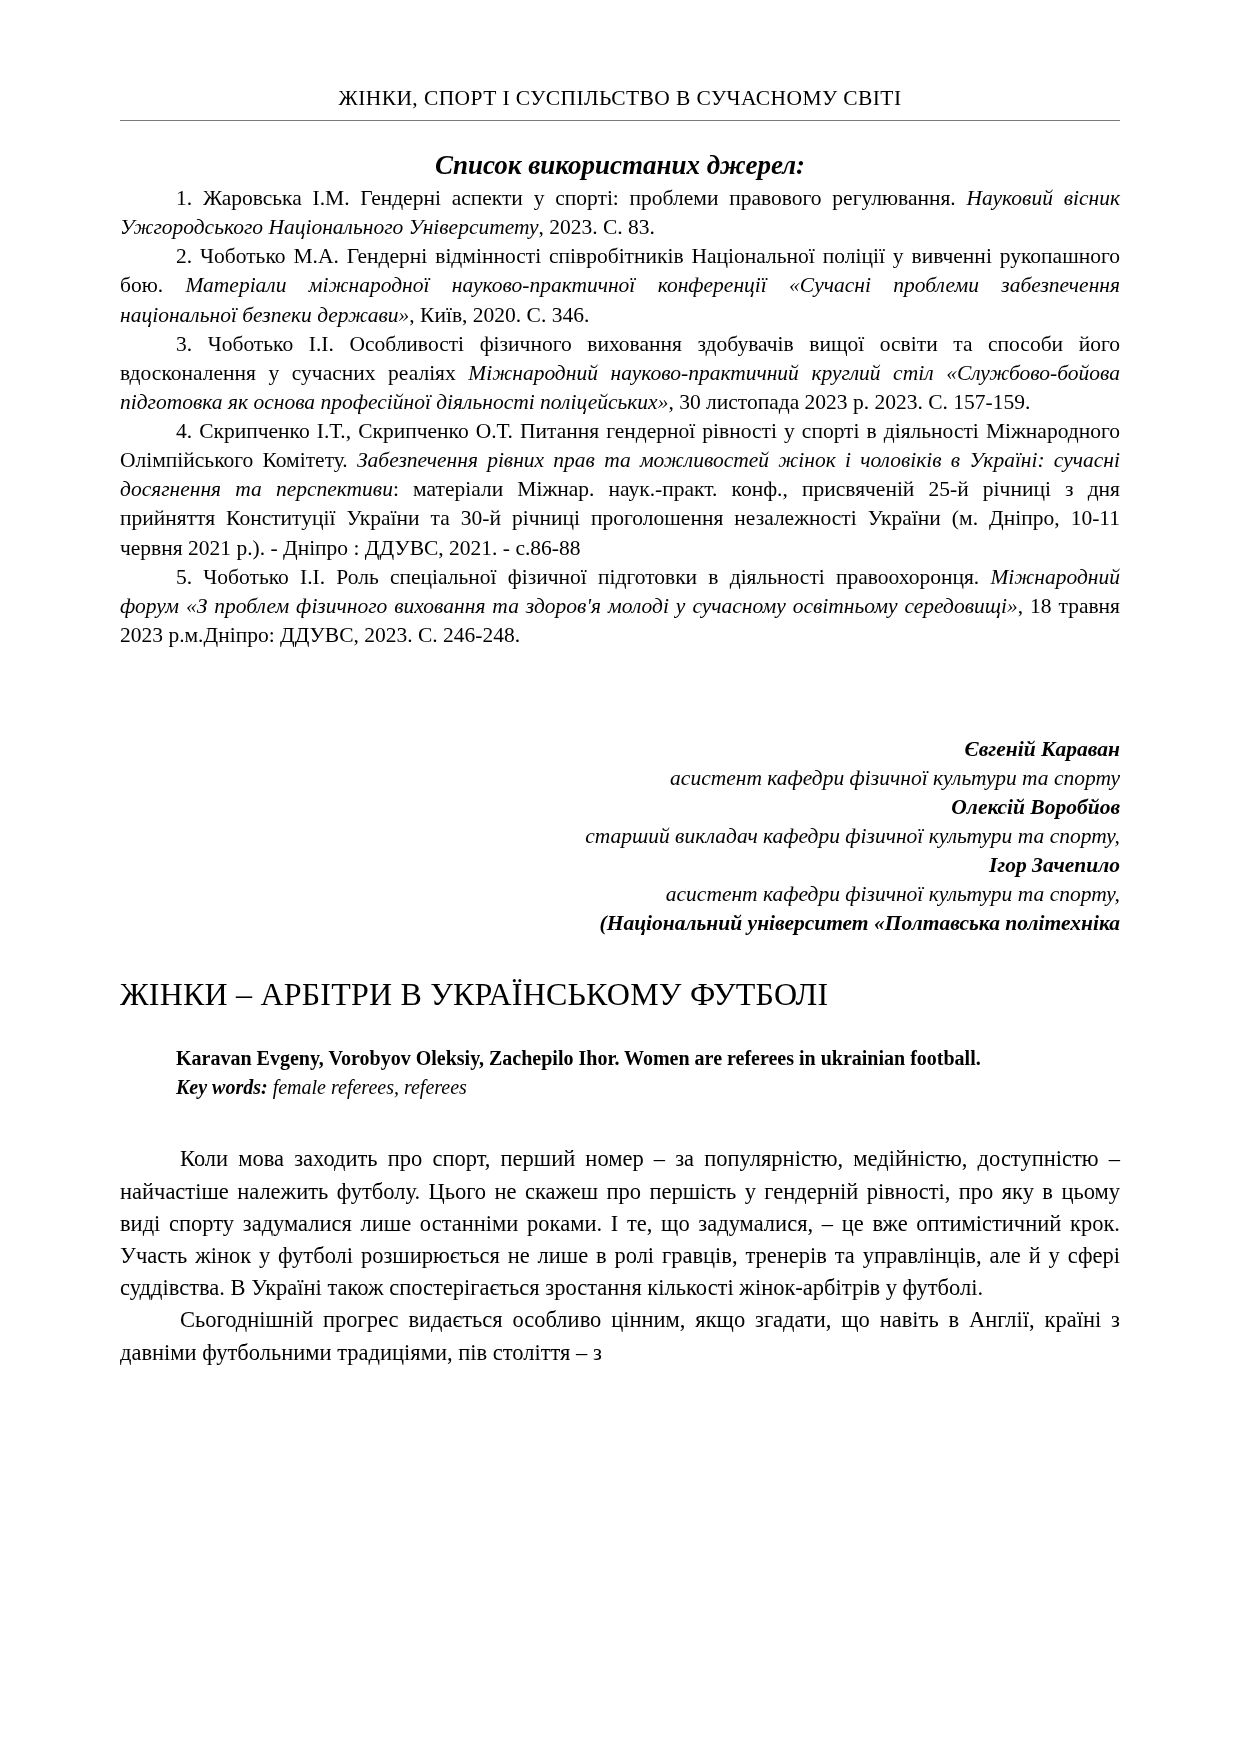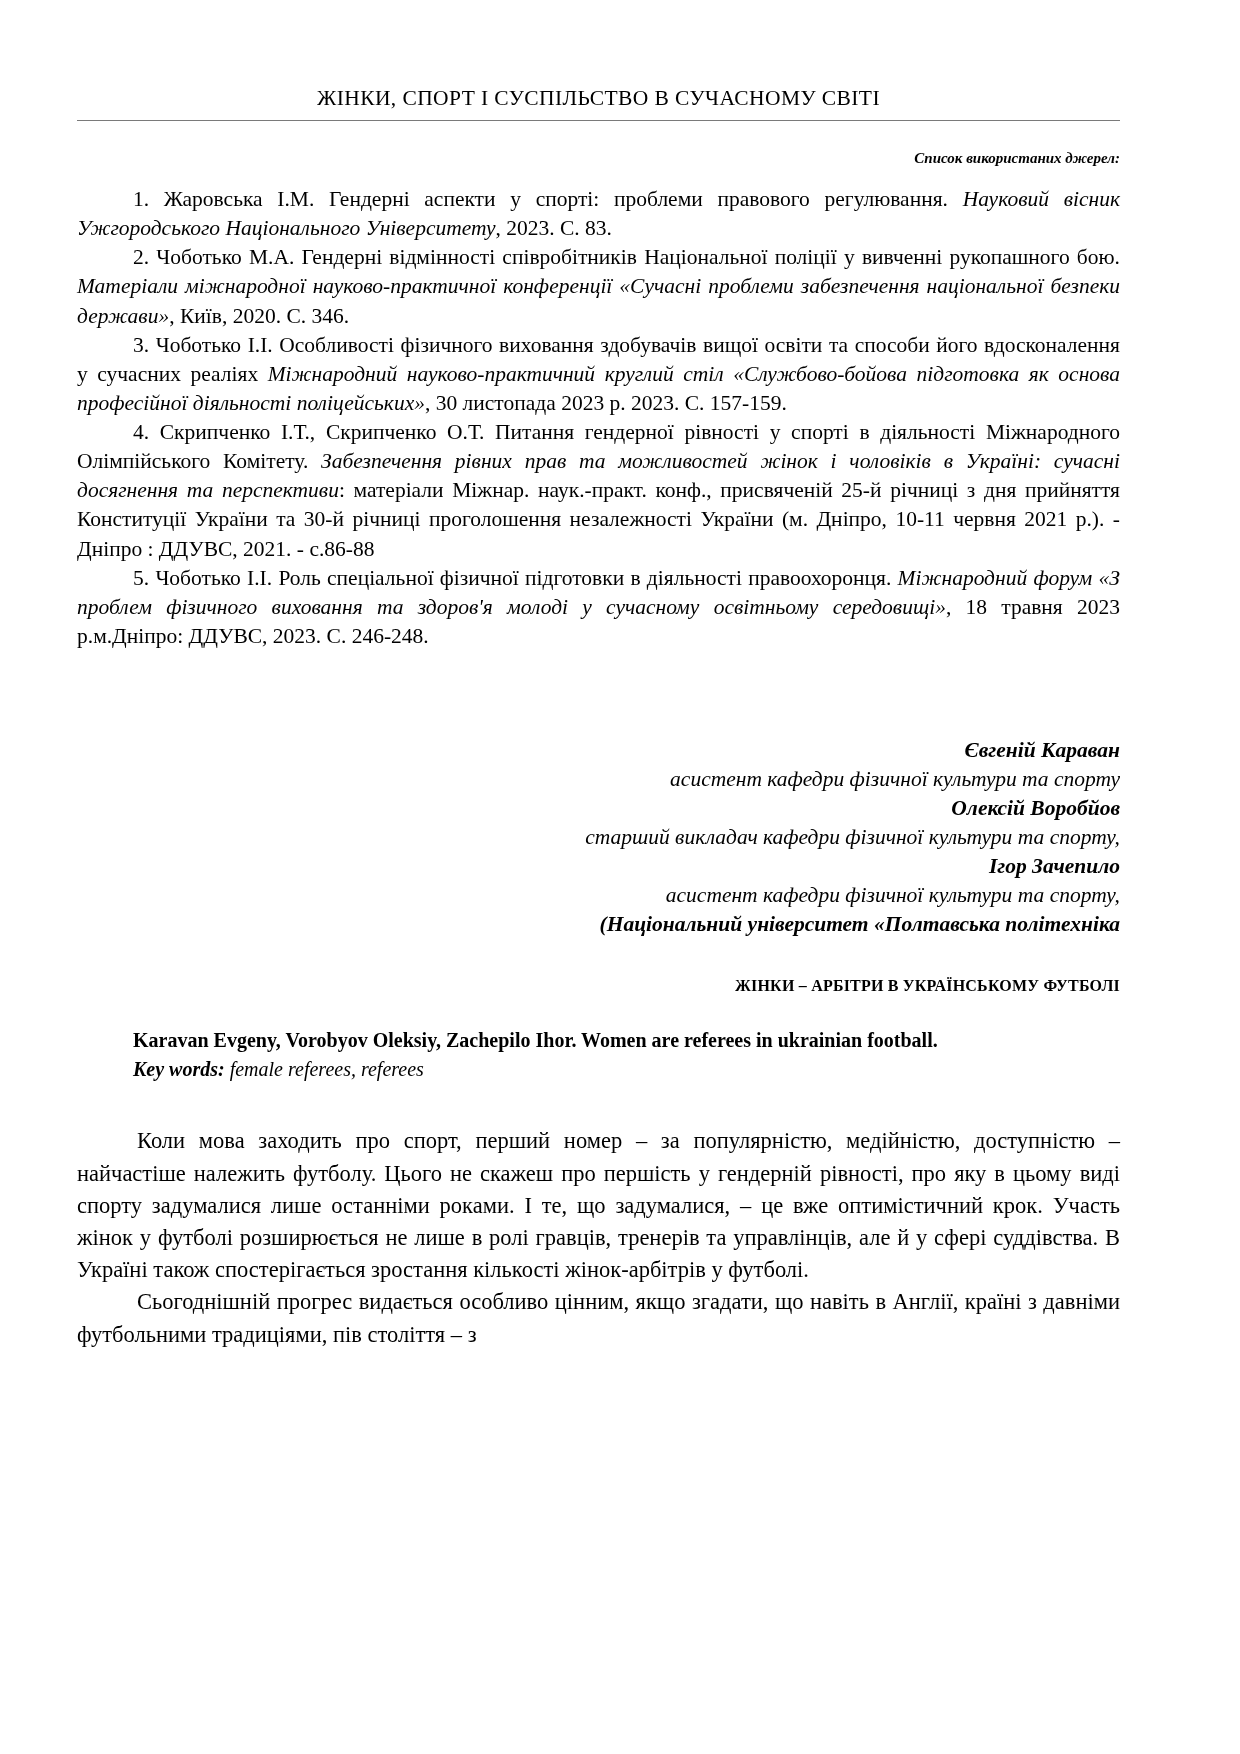--- a/index.html
+++ b/index.html
@@ -11,21 +11,21 @@
     font-family: "Liberation Serif", "DejaVu Serif", serif;
     color: #000000;
   }
   .page {
     position: relative;
     width: 1240px;
     height: 1754px;
     margin: 0 auto;
     background: #ffffff;
     box-sizing: border-box;
-    padding: 86px 120px 0 77px;
+    padding: 86px 120px 0 120px;
     overflow: hidden;
   }
 
   
   .running-head {
     text-align: center;
     font-size: 21.5px;
     letter-spacing: 0.4px;
     white-space: nowrap;
   }
@@ -34,25 +34,25 @@
     border-top: 1.6px solid #7a7a7a;
     margin: 9px 0 0 0;
     height: 0;
   }
 
   
   .refs {
     margin-top: 29px;
   }
   .refs-title {
-    text-align: right;
+    text-align: center;
     font-weight: bold;
     font-style: italic;
-    font-size: 15px;
-    margin-bottom: 18px;
+    font-size: 27px;
+    margin-bottom: 3px;
   }
   .ref {
     text-align: justify;
     text-justify: inter-word;
     text-indent: 56px;
     font-size: 21.5px;
     line-height: 1.355;
     margin: 0;
   }
   .ref i { font-style: italic; }
@@ -72,23 +72,23 @@
     font-style: italic;
   }
   .affil {
     font-style: italic;
     font-weight: bold;
   }
 
   
   .article-title {
     margin-top: 38px;
-    text-align: right;
-    font-weight: bold;
-    font-size: 16px;
+    text-align: left;
+    font-weight: normal;
+    font-size: 32px;
     letter-spacing: 0.2px;
   }
 
   
   .eng-block {
     margin-top: 32px;
     font-size: 20px;
     line-height: 1.36;
   }
   .eng-title {

